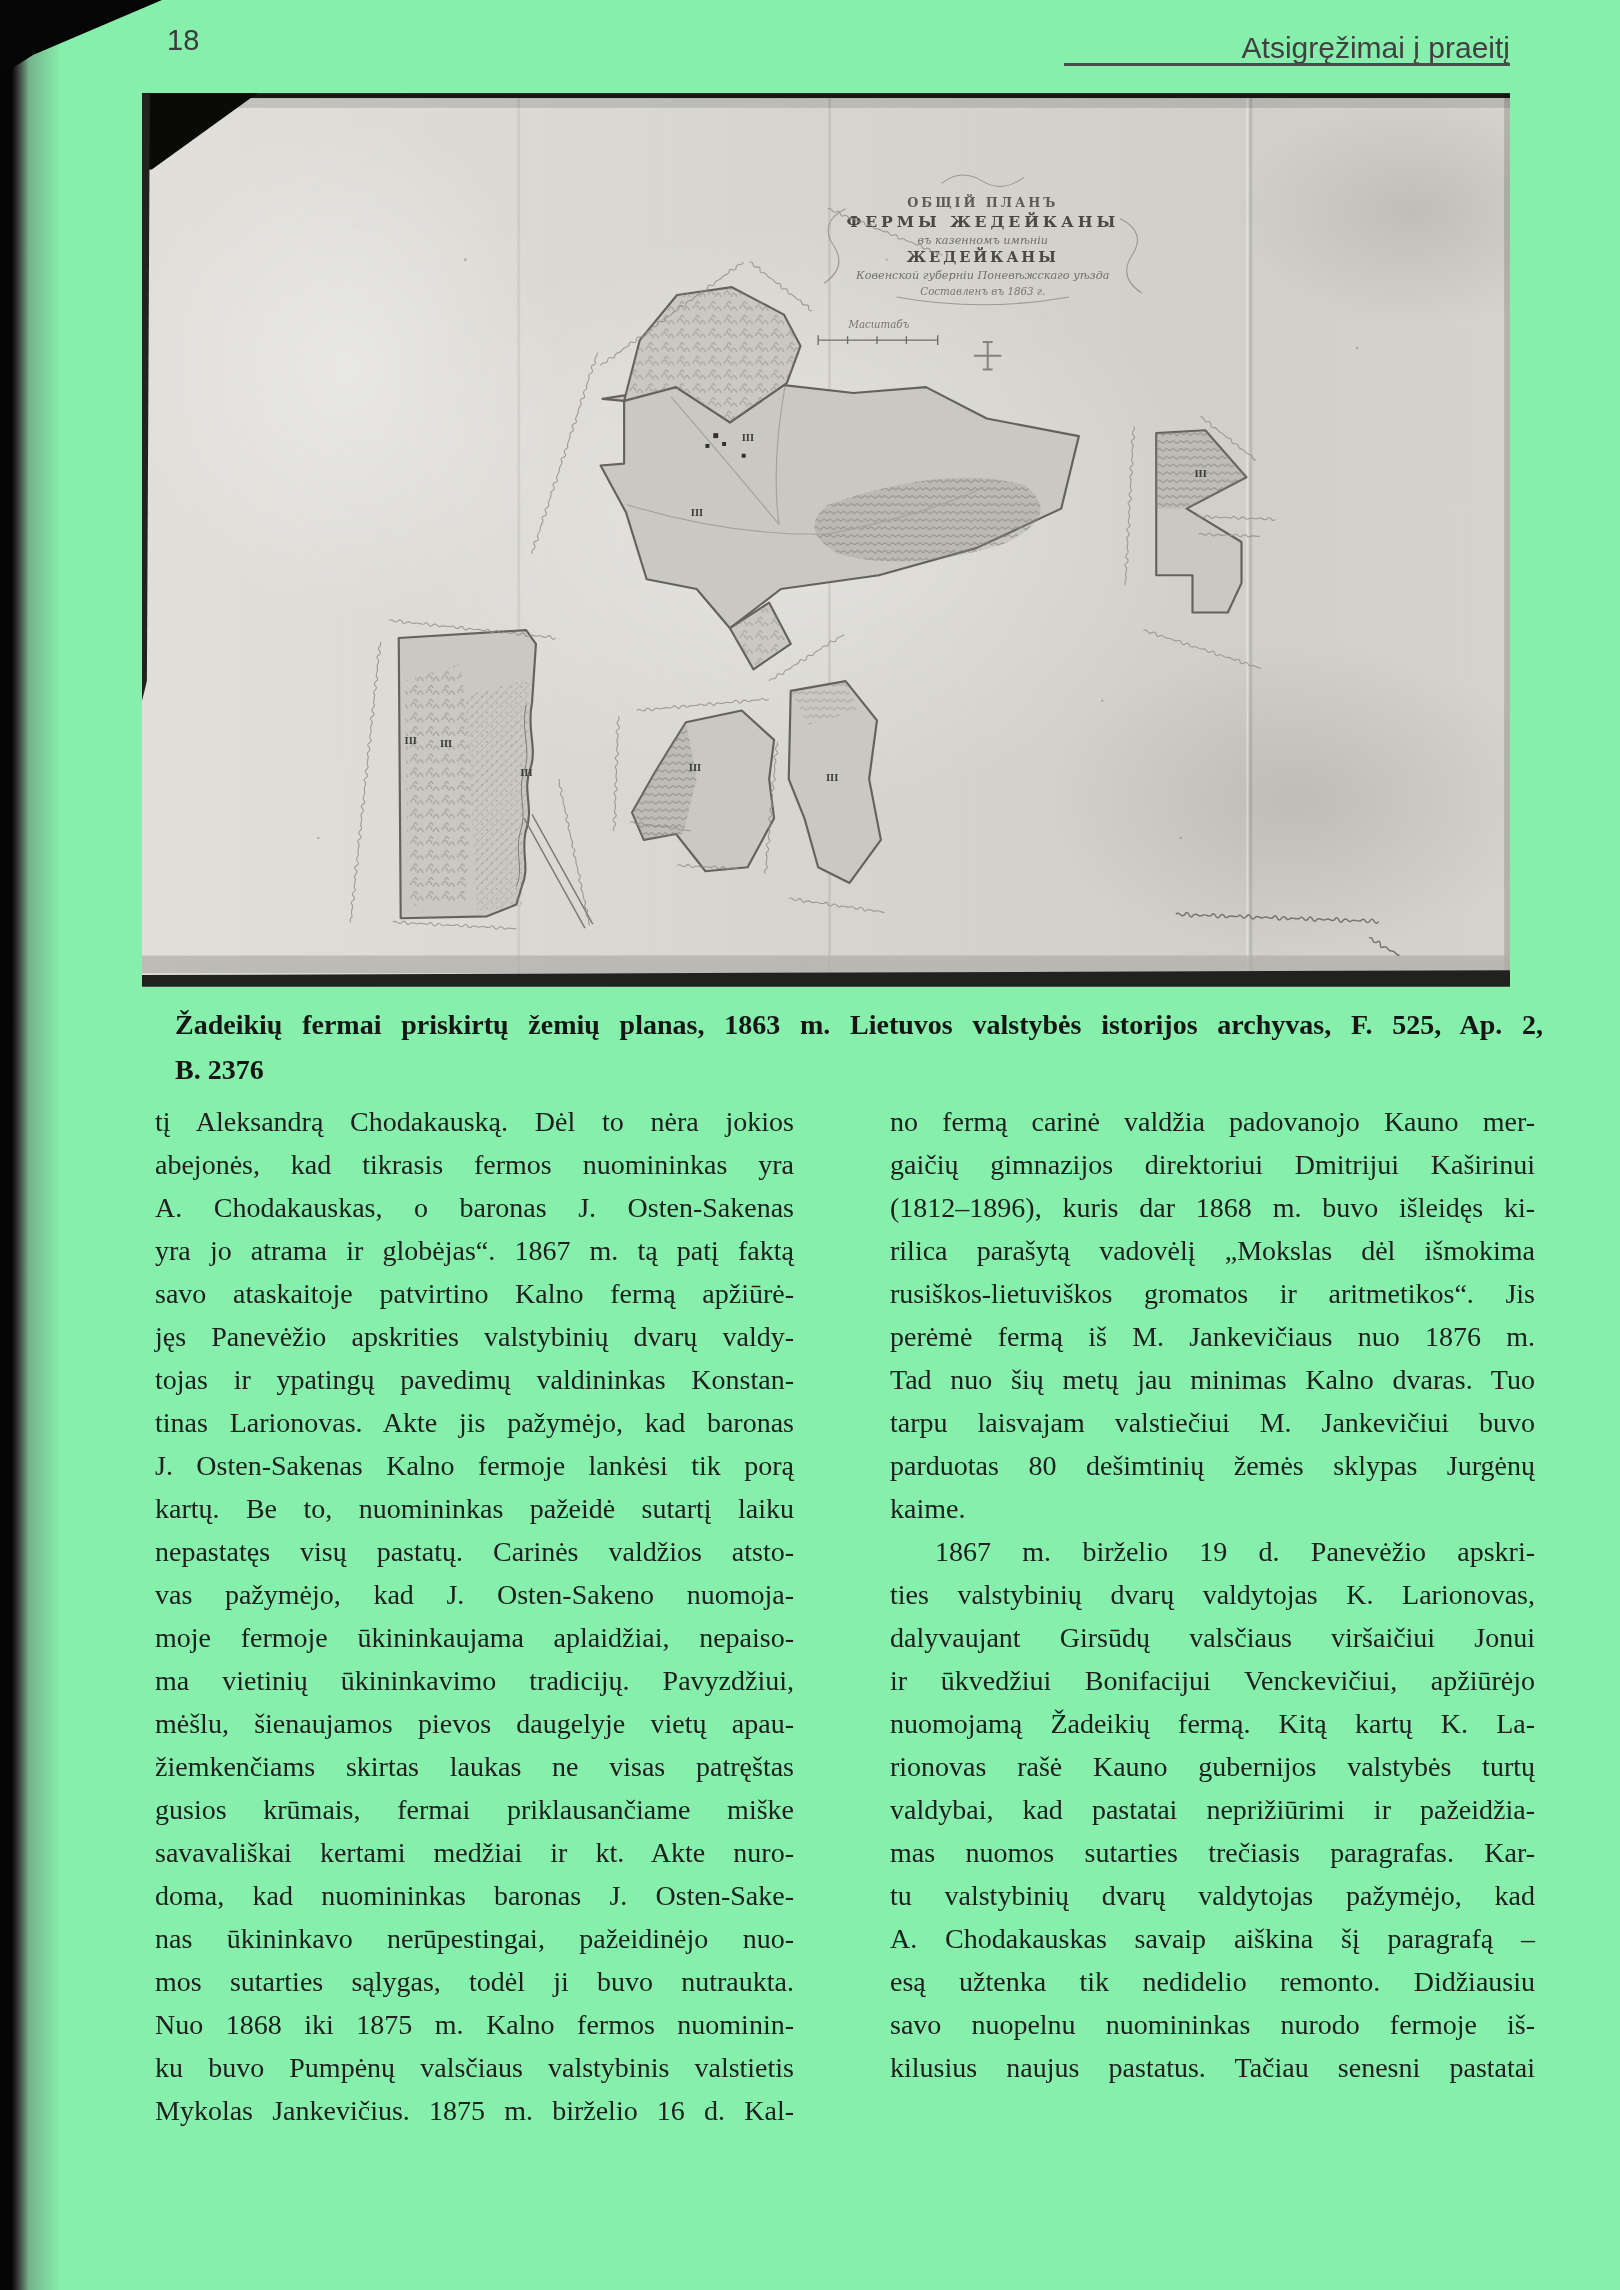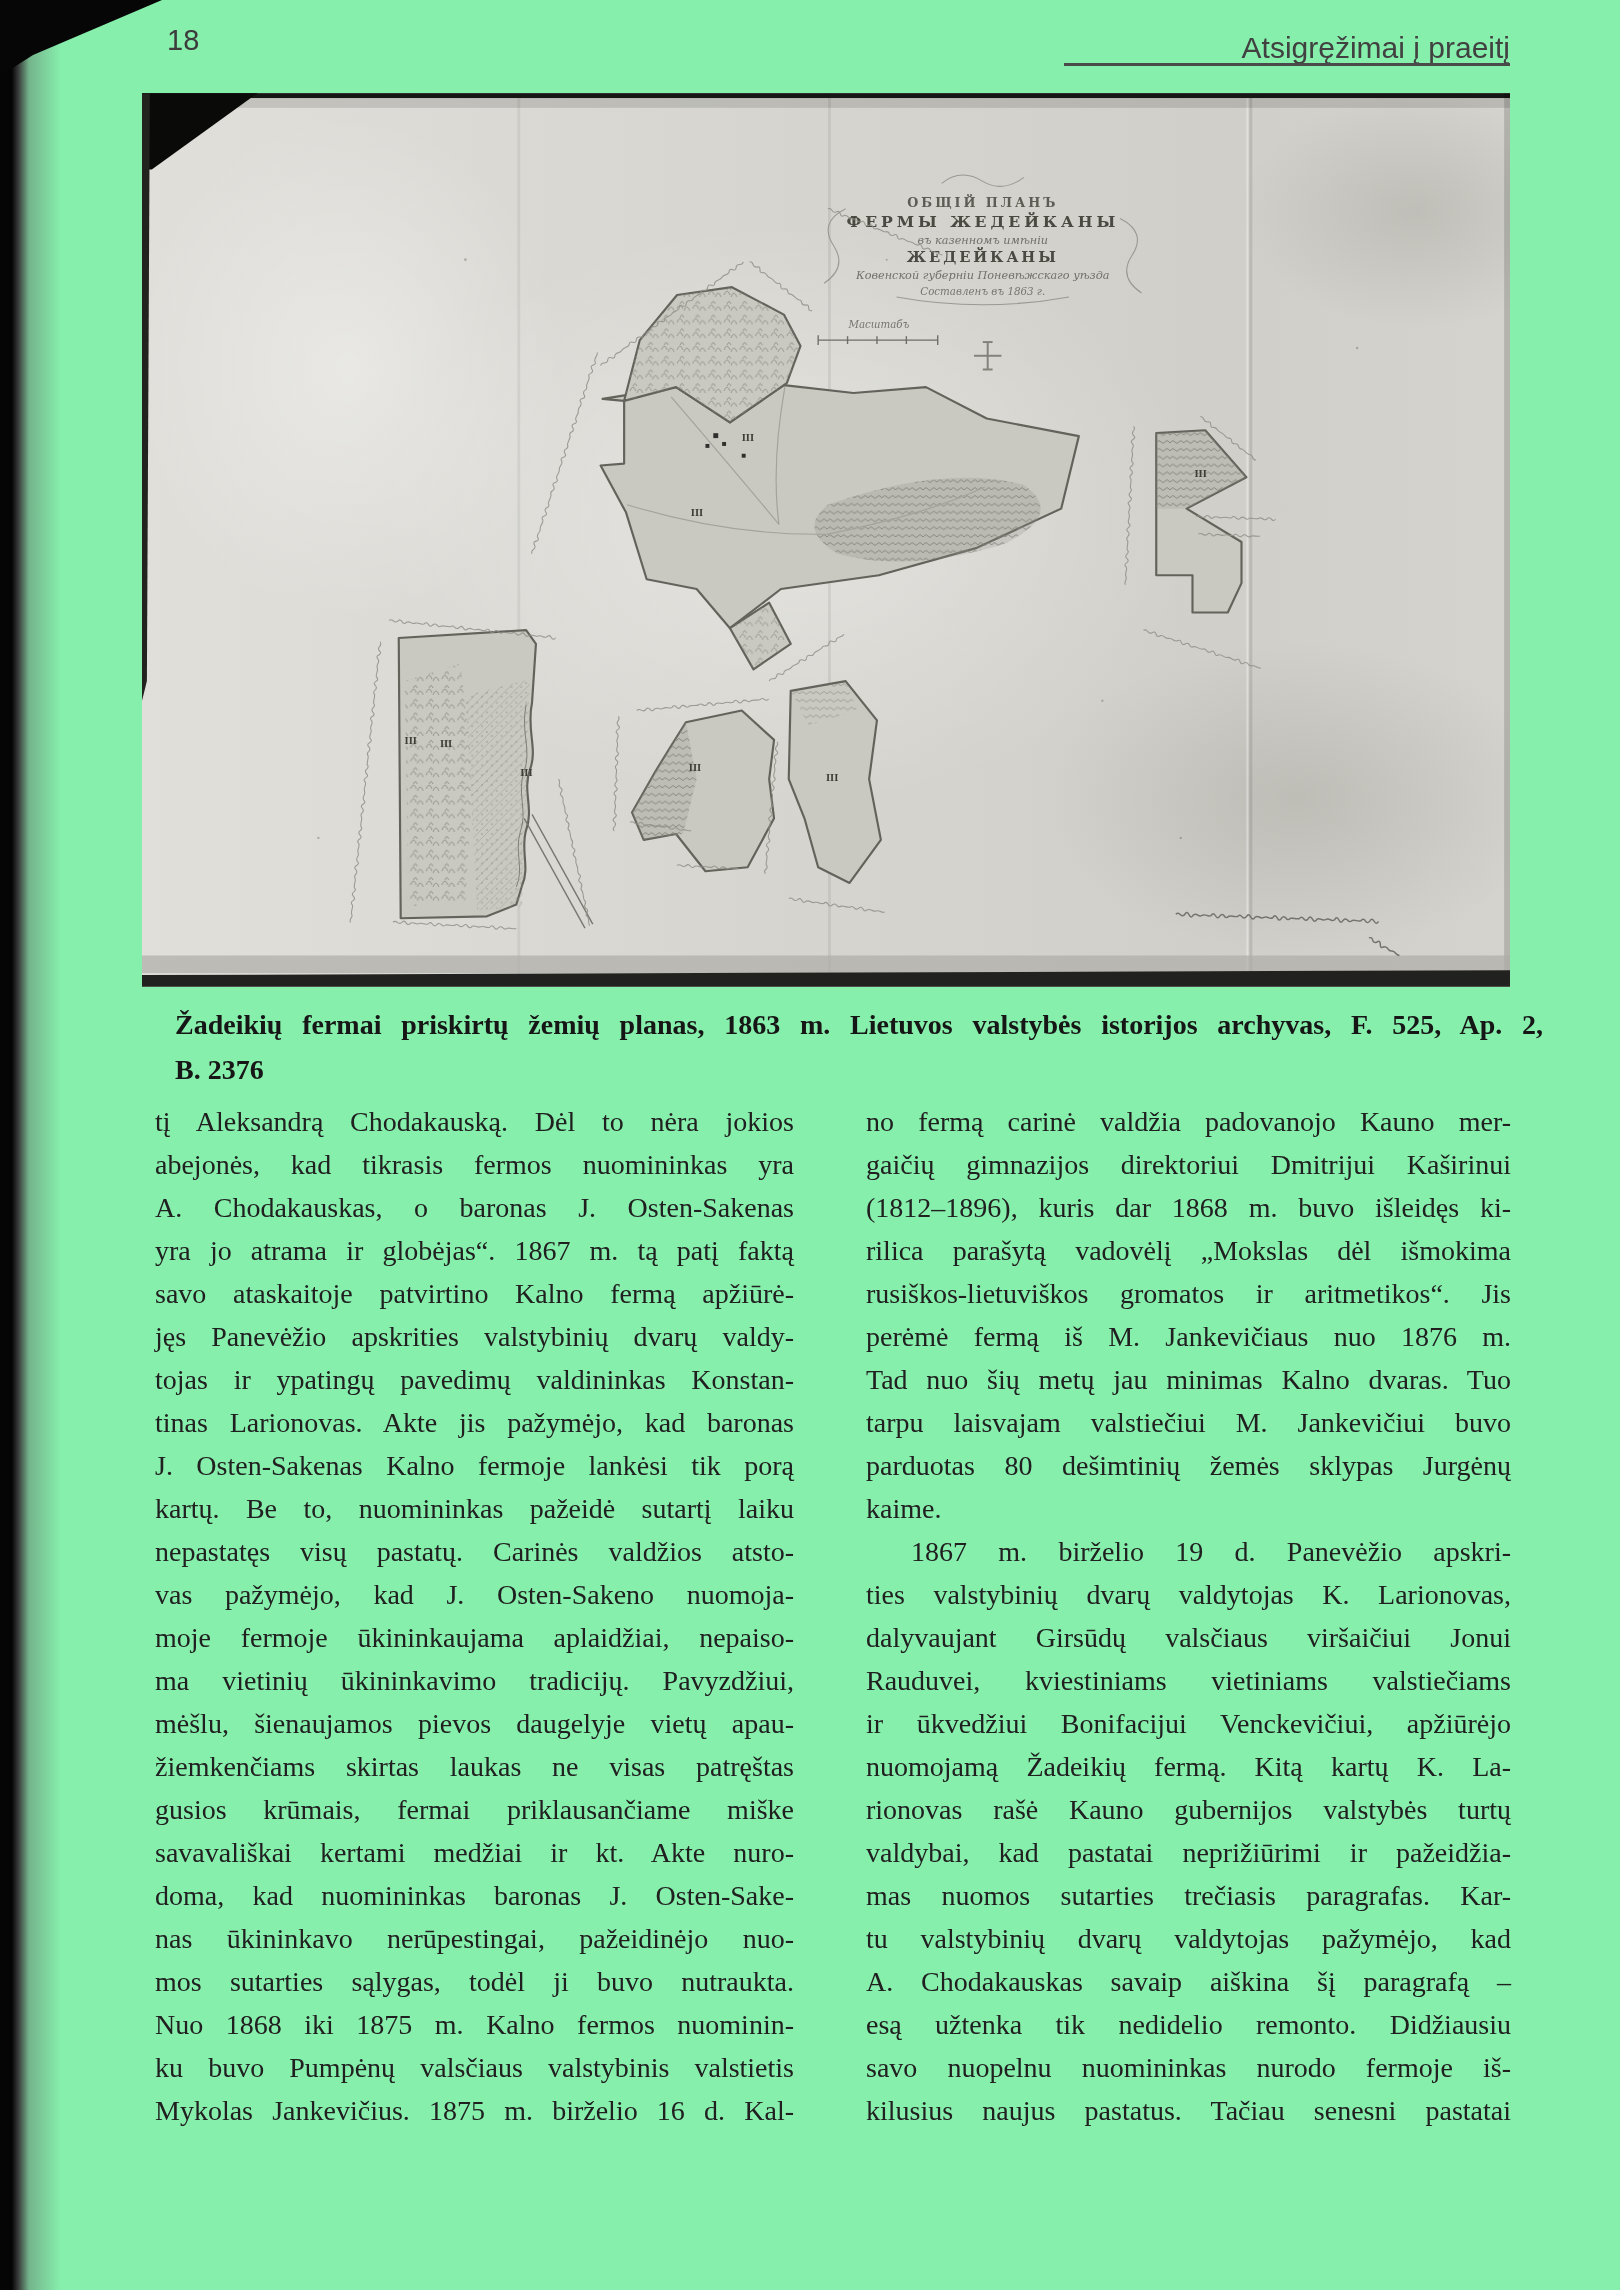--- a/index.html
+++ b/index.html
@@ -33,21 +33,21 @@
   .road{fill:none;stroke:#a3a39c;stroke-width:1.2;}
 
   
   #caption{position:absolute;left:142px;top:1002px;width:1368px;font-weight:700;
     font-size:28px;line-height:45px;color:#161616;margin-left:33px;}
   #caption .l1{text-align:justify;text-align-last:justify;}
 
   
   .col{position:absolute;top:1100px;font-size:28px;line-height:43px;color:#202020;}
   #col-left{left:155px;width:639px;}
-  #col-right{left:866px;width:645px;}
+  #col-right{left:890px;width:645px;}
   .bline{text-align:justify;text-align-last:justify;white-space:normal;}
   .bline.end{text-align-last:left;}
   .bline.ind{text-indent:45px;}
 </style>
 </head>
 <body>
 
 <div id="page">
 
   <div id="gutter"></div>
@@ -271,21 +271,20 @@
       <div class="bline">rilica parašytą vadovėlį „Mokslas dėl išmokima</div>
       <div class="bline">rusiškos-lietuviškos gromatos ir aritmetikos“. Jis</div>
       <div class="bline">perėmė fermą iš M. Jankevičiaus nuo 1876 m.</div>
       <div class="bline">Tad nuo šių metų jau minimas Kalno dvaras. Tuo</div>
       <div class="bline">tarpu laisvajam valstiečiui M. Jankevičiui buvo</div>
       <div class="bline">parduotas 80 dešimtinių žemės sklypas Jurgėnų</div>
       <div class="bline end">kaime.</div>
       <div class="bline ind">1867 m. birželio 19 d. Panevėžio apskri-</div>
       <div class="bline">ties valstybinių dvarų valdytojas K. Larionovas,</div>
       <div class="bline">dalyvaujant Girsūdų valsčiaus viršaičiui Jonui</div>
-      <div class="bline">Rauduvei, kviestiniams vietiniams valstiečiams</div>
       <div class="bline">ir ūkvedžiui Bonifacijui Venckevičiui, apžiūrėjo</div>
       <div class="bline">nuomojamą Žadeikių fermą. Kitą kartų K. La-</div>
       <div class="bline">rionovas rašė Kauno gubernijos valstybės turtų</div>
       <div class="bline">valdybai, kad pastatai neprižiūrimi ir pažeidžia-</div>
       <div class="bline">mas nuomos sutarties trečiasis paragrafas. Kar-</div>
       <div class="bline">tu valstybinių dvarų valdytojas pažymėjo, kad</div>
       <div class="bline">A. Chodakauskas savaip aiškina šį paragrafą –</div>
       <div class="bline">esą užtenka tik nedidelio remonto. Didžiausiu</div>
       <div class="bline">savo nuopelnu nuomininkas nurodo fermoje iš-</div>
       <div class="bline">kilusius naujus pastatus. Tačiau senesni pastatai</div>

